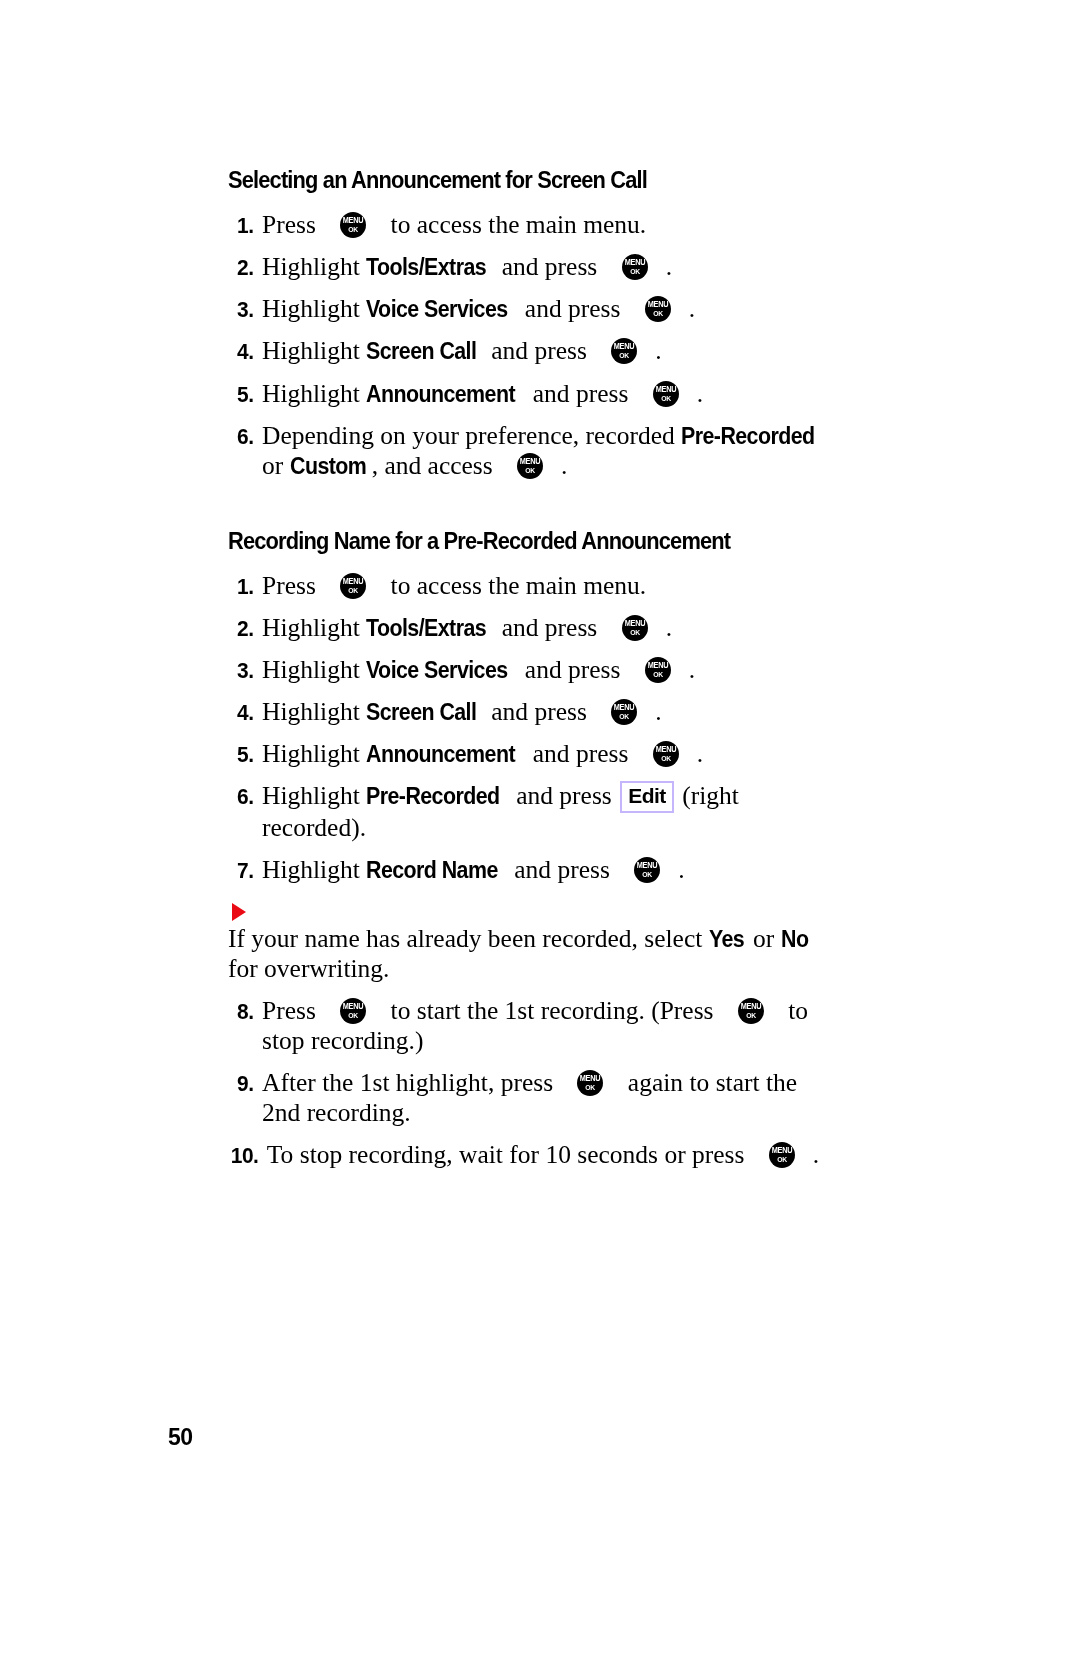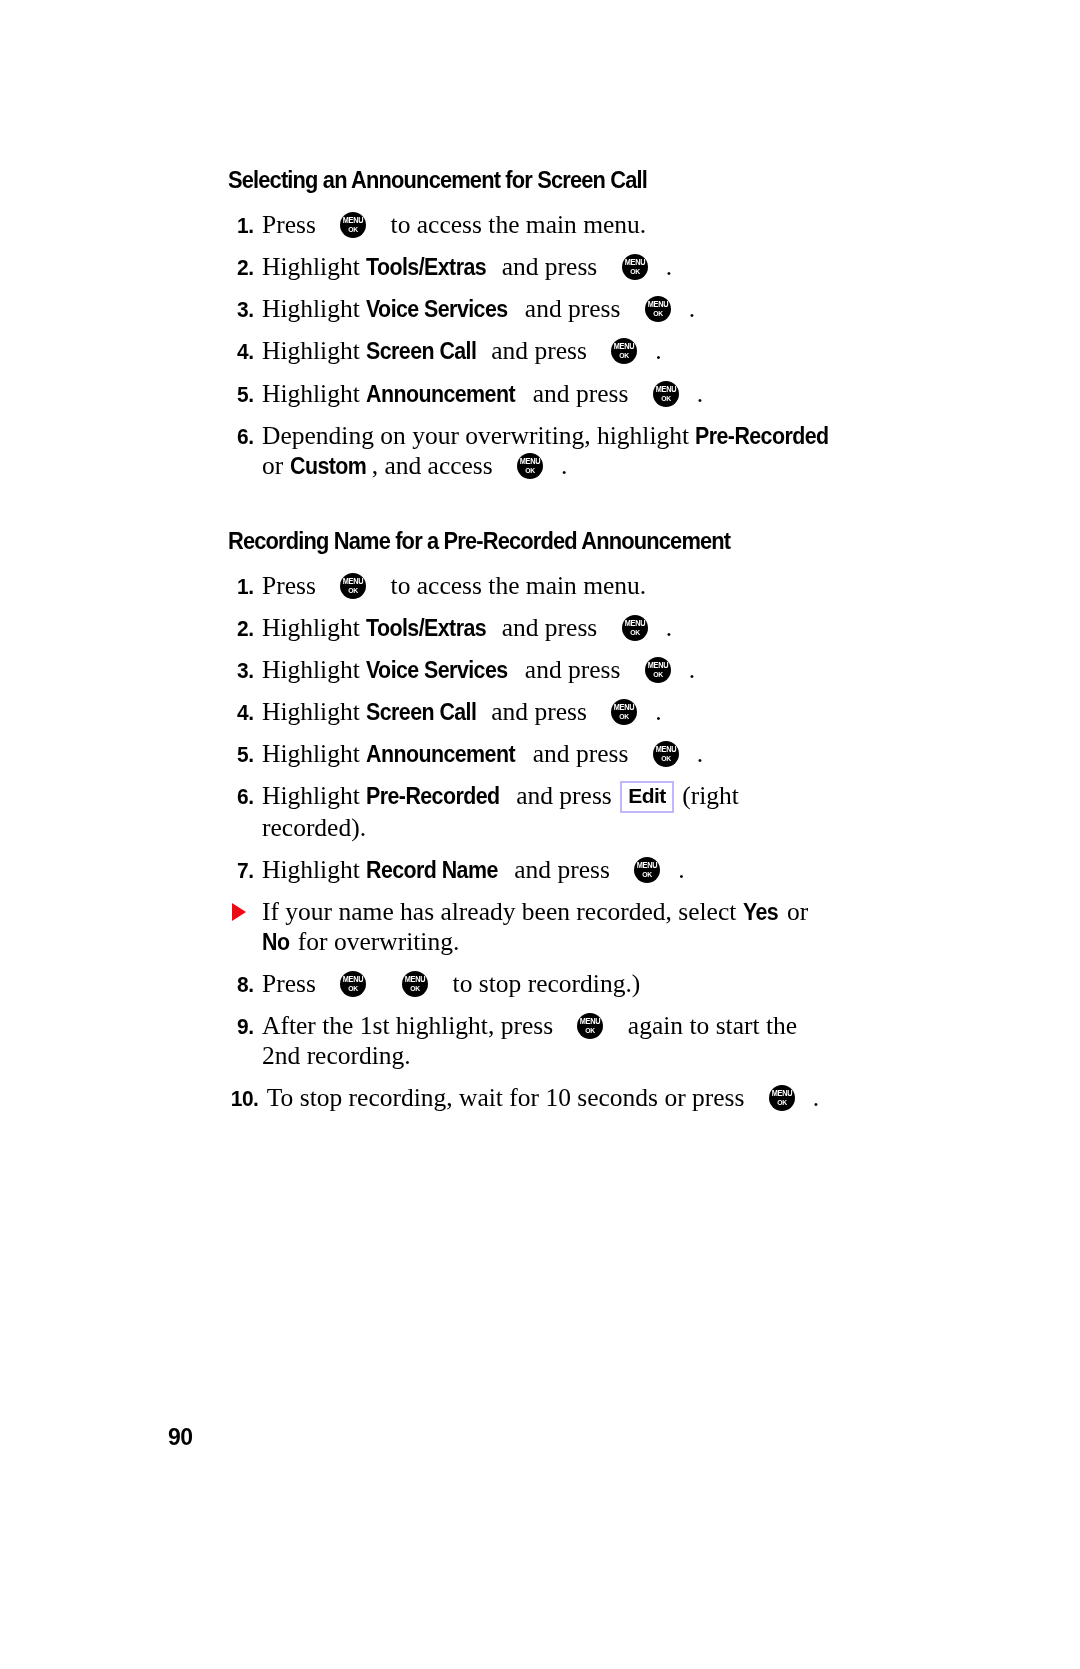--- a/index.html
+++ b/index.html
@@ -51,21 +51,21 @@
     padding-top:3px;
     flex:0 0 auto;
     letter-spacing:-0.5px;
     transform:scaleX(0.93);
     transform-origin:right center;
   }
   .num.wide { min-width:34px; }
   .body-text { flex:1 1 auto; padding-top:0; }
 
   
-  li.note { margin-bottom:12px; }
+  li.note { margin-bottom:12px;flex-direction:column; }
   .bullet {
     min-width:34px;
     flex:0 0 auto;
     text-align:left;
     padding-left:4px;
     padding-top:6px;
     line-height:1;
     font-size:18px;
   }
   .tri {
@@ -160,21 +160,21 @@
         <li>
           <span class="num">4.</span>
           <span class="body-text"><span>Highlight </span><span class="ui">Screen Call</span><span> and press </span><span class="menukey"><span class="m-top">MENU</span><span class="m-bot">OK</span></span><span>.</span></span>
         </li>
         <li>
           <span class="num">5.</span>
           <span class="body-text"><span>Highlight </span><span class="ui">Announcement</span><span> and press </span><span class="menukey"><span class="m-top">MENU</span><span class="m-bot">OK</span></span><span>.</span></span>
         </li>
         <li>
           <span class="num">6.</span>
-          <span class="body-text"><span>Depending on your overwriting, highlight </span><span class="ui">Pre-Recorded</span><span> or </span><span class="ui">Custom</span><span>, and access </span><span class="menukey"><span class="m-top">MENU</span><span class="m-bot">OK</span></span><span>.</span></span>
+          <span class="body-text"><span>Depending on your preference, recorded </span><span class="ui">Pre-Recorded</span><span> or </span><span class="ui">Custom</span><span>, and access </span><span class="menukey"><span class="m-top">MENU</span><span class="m-bot">OK</span></span><span>.</span></span>
         </li>
       </ol>
       <div class="section-heading second">Recording Name for a Pre-Recorded Announcement</div>
       <ol class="steps">
         <li>
           <span class="num">1.</span>
           <span class="body-text"><span>Press </span><span class="menukey"><span class="m-top">MENU</span><span class="m-bot">OK</span></span><span> to access the main menu.</span></span>
         </li>
         <li>
           <span class="num">2.</span>
@@ -199,26 +199,26 @@
         <li>
           <span class="num">7.</span>
           <span class="body-text"><span>Highlight </span><span class="ui">Record Name</span><span> and press </span><span class="menukey"><span class="m-top">MENU</span><span class="m-bot">OK</span></span><span>.</span></span>
         </li>
         <li class="note">
           <span class="bullet"><span class="tri" style="border-left-color: rgb(234, 10, 19);"></span></span>
           <span class="body-text"><span>If your name has already been recorded, select </span><span class="ui">Yes</span><span> or </span><span class="ui">No</span><span> for overwriting.</span></span>
         </li>
         <li>
           <span class="num">8.</span>
-          <span class="body-text"><span>Press </span><span class="menukey"><span class="m-top">MENU</span><span class="m-bot">OK</span></span><span class="menukey"><span class="m-top">MENU</span><span class="m-bot">OK</span></span><span> to stop recording.)</span></span>
+          <span class="body-text"><span>Press </span><span class="menukey"><span class="m-top">MENU</span><span class="m-bot">OK</span></span><span> to start the 1st recording. (Press </span><span class="menukey"><span class="m-top">MENU</span><span class="m-bot">OK</span></span><span> to stop recording.)</span></span>
         </li>
         <li>
           <span class="num">9.</span>
           <span class="body-text"><span>After the 1st highlight, press </span><span class="menukey"><span class="m-top">MENU</span><span class="m-bot">OK</span></span><span> again to start the 2nd recording.</span></span>
         </li>
         <li>
           <span class="num wide">10.</span>
           <span class="body-text"><span>To stop recording, wait for 10 seconds or press </span><span class="menukey"><span class="m-top">MENU</span><span class="m-bot">OK</span></span><span>.</span></span>
         </li>
       </ol>
     </div>
-  <div class="page-number">90</div>
+  <div class="page-number">50</div>
 </div>
 
 </body></html>

